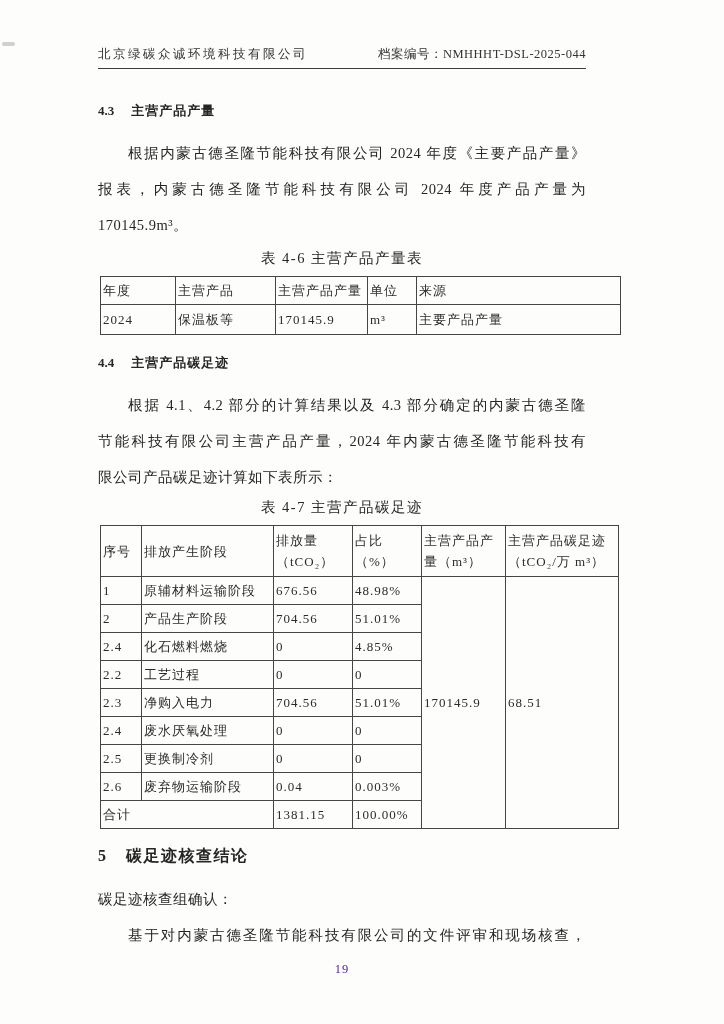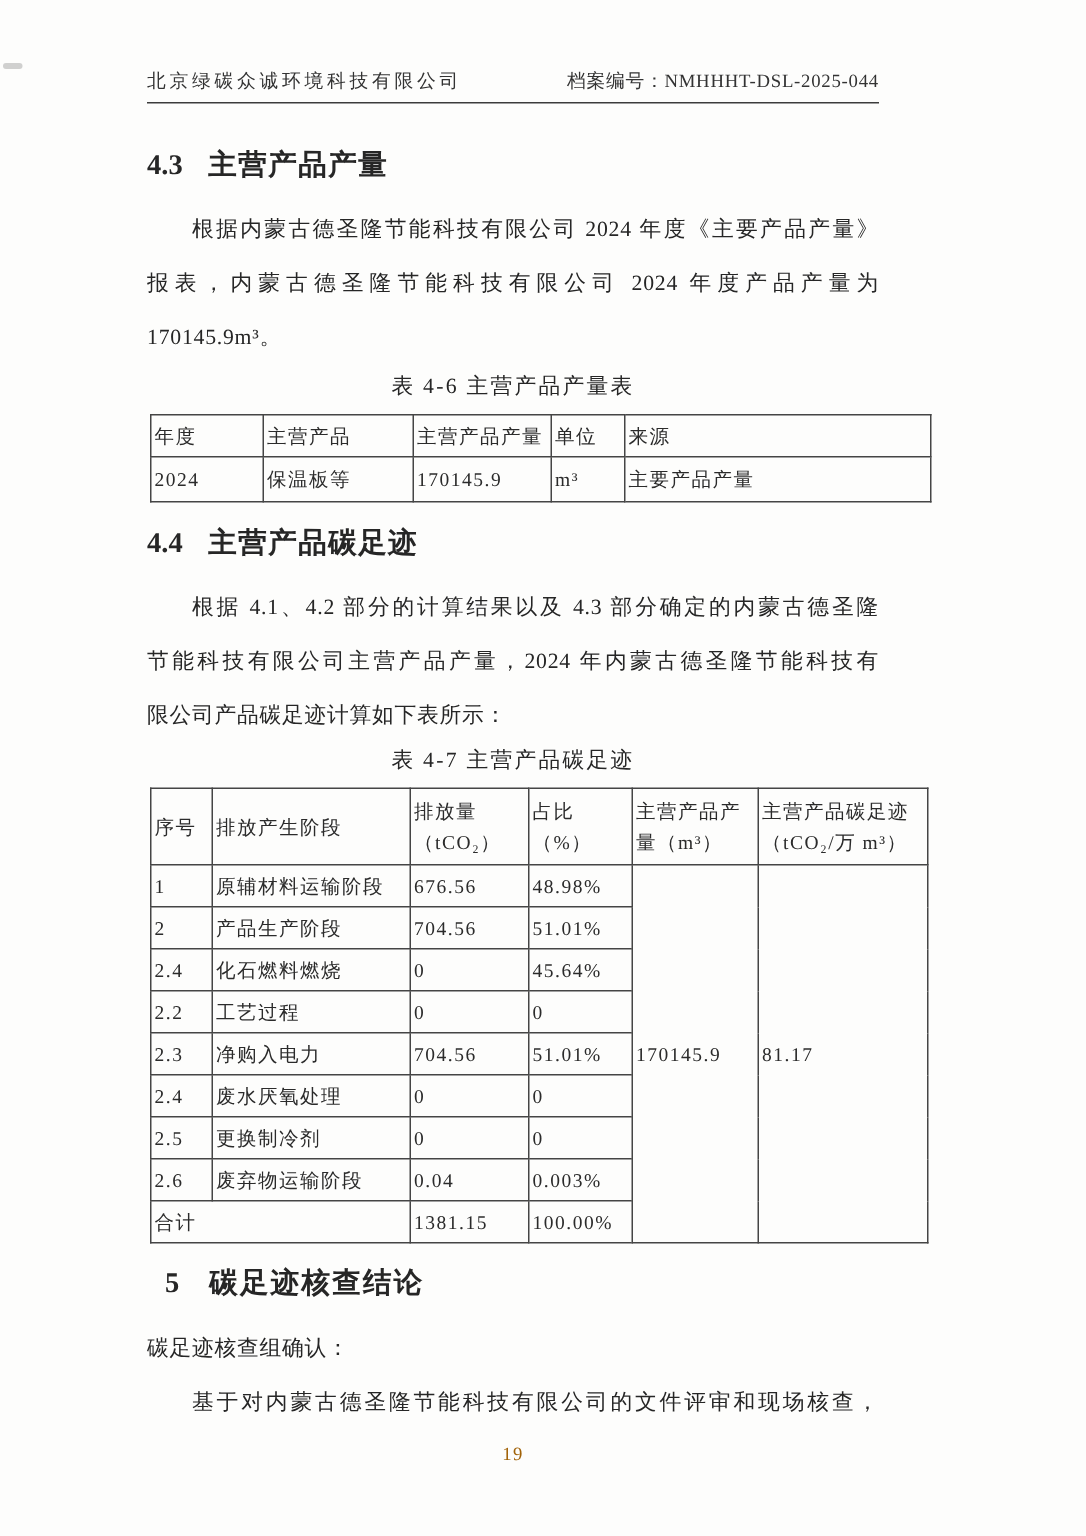--- a/index.html
+++ b/index.html
@@ -32,33 +32,32 @@
     position: absolute;
     left: 2px; top: 42px;
     width: 13px; height: 4px;
     background: #9a9a9a;
     opacity: 0.45;
     border-radius: 2px;
   }
   
   .h2 {
     margin-top: 31px;
-    font-size: 19px;
+    font-size: 13px;
     font-weight: bold;
     letter-spacing: 1px;
     line-height: 22px;
   }
   .h2 .sec-no { margin-right: 17px; letter-spacing: 0; }
   .h1 {
     margin-top: 15px;
-    font-size: 19px;
+    font-size: 16px;
     font-weight: bold;
     letter-spacing: 1.5px;
     line-height: 24px;
-    margin-left: 12px;
   }
   .h1 .sec-no { margin-right: 20px; letter-spacing: 0; }
   
   .para { margin-top: 13px; font-size: 14.5px; }
   .para .line {
     line-height: 36px;
     letter-spacing: 0.5px;
     white-space: nowrap;
   }
   .para .line.just {
@@ -98,21 +97,21 @@
   .t47 { width: 518px; }
   .t47 th { height: 51px; line-height: 21px; }
   .t47 td { height: 28px; }
   .hdr-2line span { display: block; line-height: 21px; }
   
   .page-num {
     margin-top: 9px;
     text-align: center;
     font-size: 12.5px;
     letter-spacing: 1px;
-    color: #a16207;
+    color: #4c1d95;
   }
 </style>
 </head>
 <body>
 
 <div class="scan-artifact"></div>
 
 <div class="page">
 
   <div class="doc-header">
@@ -192,33 +191,33 @@
         <span>主营产品碳足迹</span>
         <span>（tCO₂/万 m³）</span>
       </th>
     </tr>
     <tr>
       <td>1</td>
       <td>原辅材料运输阶段</td>
       <td>676.56</td>
       <td>48.98%</td>
       <td rowspan="9">170145.9</td>
-      <td rowspan="9">81.17</td>
+      <td rowspan="9">68.51</td>
     </tr>
     <tr>
       <td>2</td>
       <td>产品生产阶段</td>
       <td>704.56</td>
       <td>51.01%</td>
     </tr>
     <tr>
       <td>2.4</td>
       <td>化石燃料燃烧</td>
       <td>0</td>
-      <td>45.64%</td>
+      <td>4.85%</td>
     </tr>
     <tr>
       <td>2.2</td>
       <td>工艺过程</td>
       <td>0</td>
       <td>0</td>
     </tr>
     <tr>
       <td>2.3</td>
       <td>净购入电力</td>

